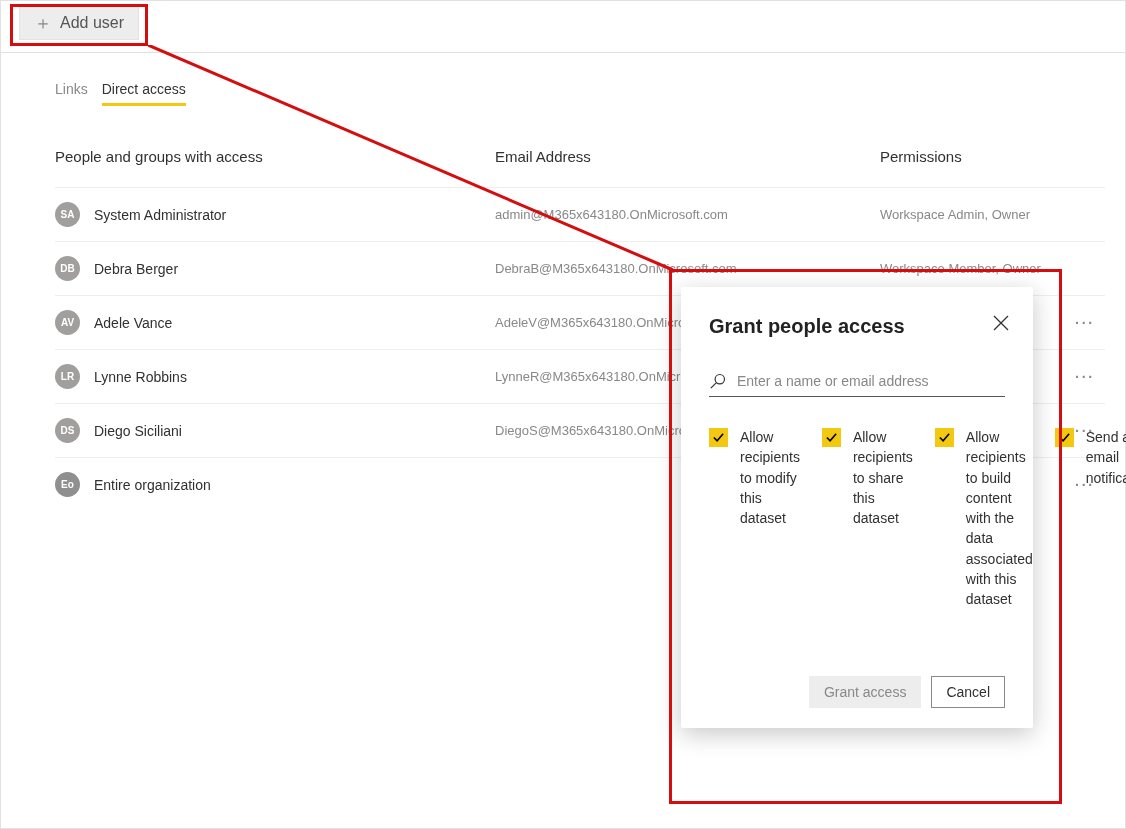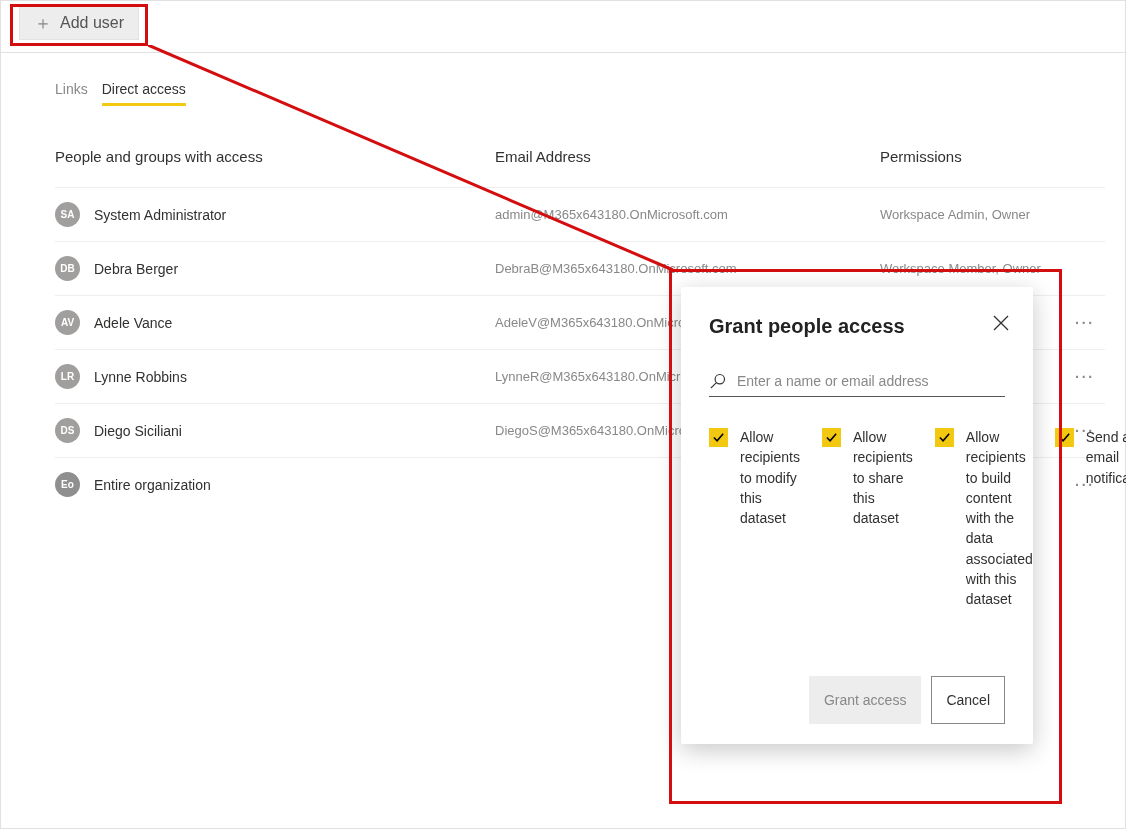--- a/index.html
+++ b/index.html
@@ -34,21 +34,21 @@
     .search-row svg{width:18px;height:18px;margin-right:10px;flex-shrink:0}
     .search-input{border:none;outline:none;font-size:14px;color:#4c1d95;flex:1;background:transparent}
     .search-input::placeholder{color:#888}
     .checks{margin-top:30px;display:flex;gap:22px}
     .check{display:flex;align-items:flex-start;gap:12px}
     .box{width:19px;height:19px;background:#f2c811;display:flex;align-items:center;justify-content:center;flex-shrink:0;margin-top:1px}
     .box svg{width:13px;height:13px}
     .check-label{font-size:14px;color:#323130;line-height:1.45}
     .msg{margin-top:28px;font-size:14px;color:#888}
     .dialog-footer{display:flex;justify-content:flex-end;gap:10px;margin-top:66px}
-    .btn{height:48px;padding:0 14px;font-size:14px;border:1px solid transparent;cursor:pointer}
+    .btn{height:32px;padding:0 14px;font-size:14px;border:1px solid transparent;cursor:pointer}
     .btn-primary{background:#ededed;color:#888}
     .btn-secondary{background:#fff;border-color:#888;color:#323130}
   </style>
 </head>
 <body>
 
 <div class="frame">
   <div class="toolbar">
     <div class="add-user-btn">
       <span class="plus">＋</span>

